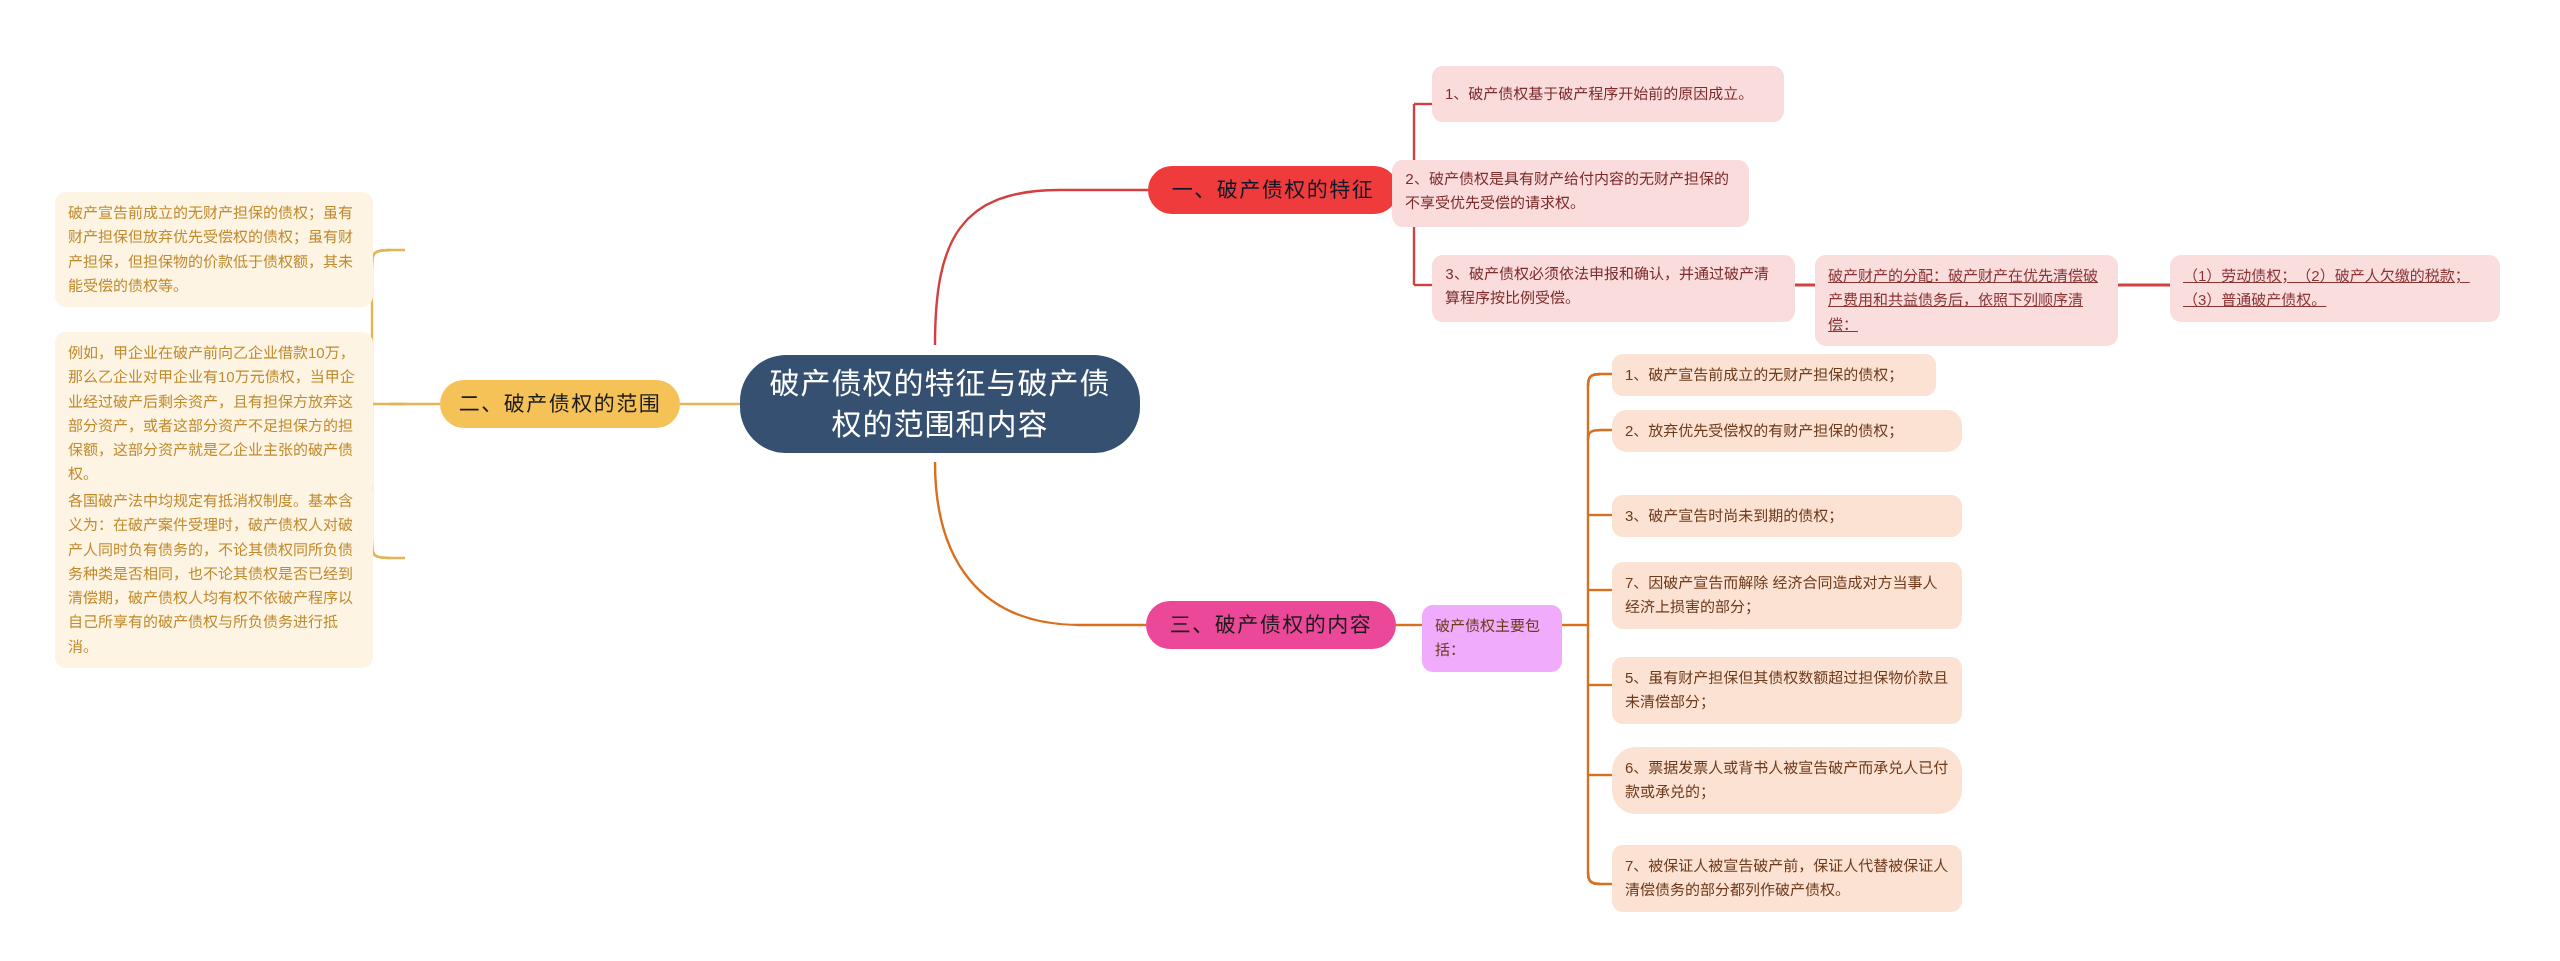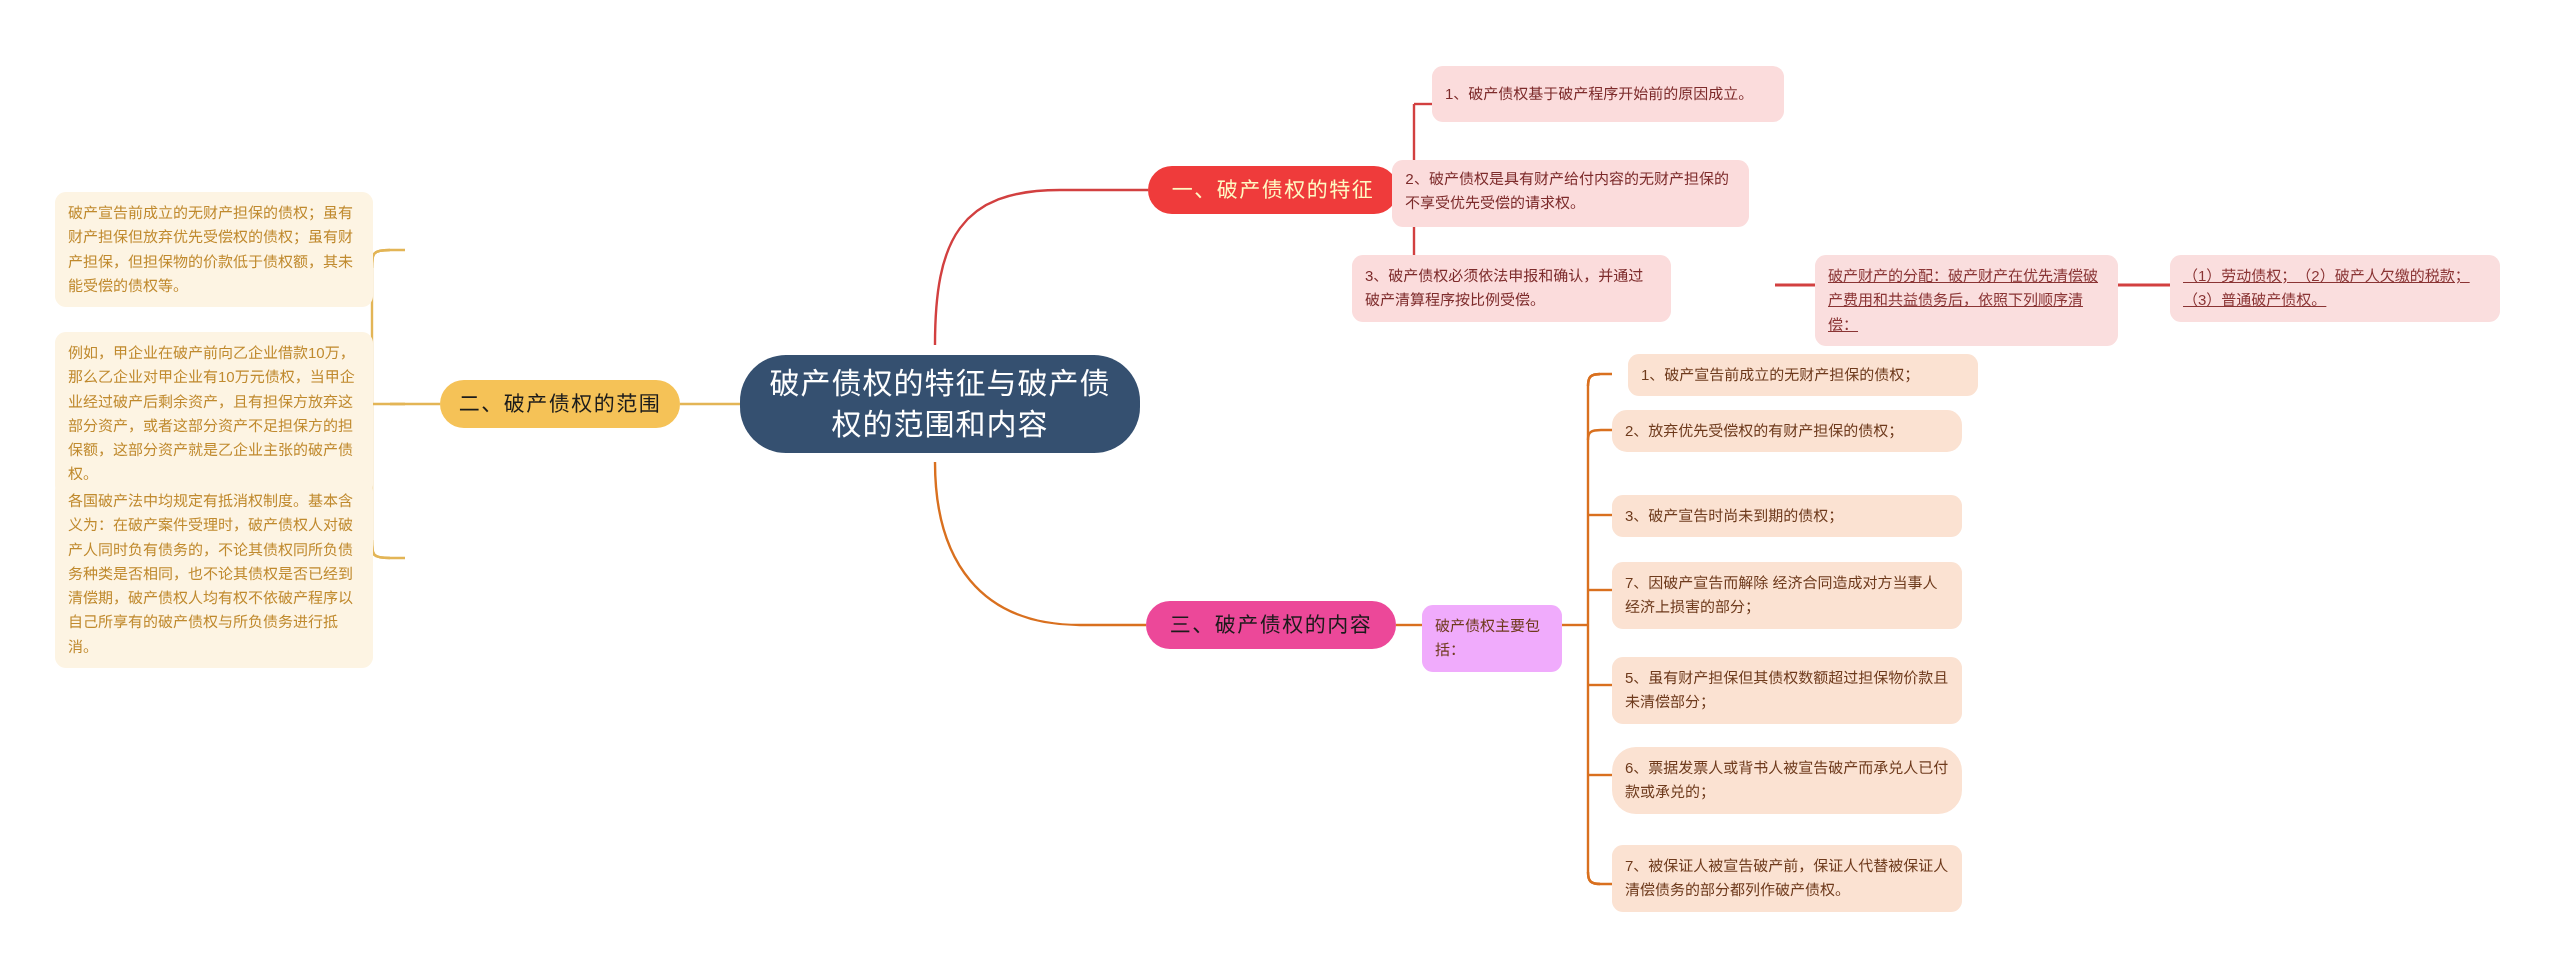--- a/index.html
+++ b/index.html
@@ -47,21 +47,21 @@
 
   
   .pill{
     border-radius:28px;
     justify-content:center;
     text-align:center;
     font-size:21px;
     letter-spacing:1.5px;
     padding:7px 18px;
   }
-  .pill-red{    background:#ef3b3b; color:#fef9c3; }
+  .pill-red{    background:#ef3b3b; color:#0f172a; }
   .pill-yellow{ background:#f5c257; color:#1b1b1b; }
   .pill-orange{ background:#ec4899; color:#1b1b1b; }
 
   
   .card{
     border-radius:11px;
     font-size:15px;
     padding:9px 13px;
     line-height:1.62;
   }
@@ -127,21 +127,21 @@
   </div>
 
   <div class="node card card-pink" style="left:1432px; top:66px; width:352px; min-height:56px;">
     <span>1、破产债权基于破产程序开始前的原因成立。</span>
   </div>
 
   <div class="node card card-pink" style="left:1392px; top:160px; width:357px; min-height:58px;font-family:Liberation Mono, monospace;">
     <span>2、破产债权是具有财产给付内容的无财产担保的不享受优先受偿的请求权。</span>
   </div>
 
-  <div class="node card card-pink" style="left:1352px; top:255px; width:319px; min-height:58px;">
+  <div class="node card card-pink" style="left:1432px; top:255px; width:363px; min-height:58px;font-family:Liberation Mono, monospace;">
     <span>3、破产债权必须依法申报和确认，并通过破产清算程序按比例受偿。</span>
   </div>
 
   <div class="node card card-pink-l" style="left:1815px; top:255px; width:303px; min-height:58px;">
     <span>破产财产的分配：破产财产在优先清偿破产费用和共益债务后，依照下列顺序清偿：</span>
   </div>
 
   <div class="node card card-pink-l" style="left:2170px; top:255px; width:330px; min-height:58px;">
     <span>（1）劳动债权；　（2）破产人欠缴的税款；（3）普通破产债权。</span>
   </div>
@@ -163,21 +163,21 @@
   </div>
 
   <div class="node pill pill-orange" style="left:1146px; top:601px; width:250px; height:48px;">
     <span>三、破产债权的内容</span>
   </div>
 
   <div class="node card card-peach-s" style="left:1422px; top:605px; width:140px; min-height:40px;">
     <span>破产债权主要包括：</span>
   </div>
 
-  <div class="node card card-peach" style="left:1612px; top:354px; width:350px; min-height:40px;margin-left:16px;">
+  <div class="node card card-peach" style="left:1612px; top:354px; width:324px; min-height:40px;">
     <span>1、破产宣告前成立的无财产担保的债权；</span>
   </div>
 
   <div class="node card card-peach" style="left:1612px; top:410px; width:350px; min-height:40px;border-radius:15px;">
     <span>2、放弃优先受偿权的有财产担保的债权；</span>
   </div>
 
   <div class="node card card-peach" style="left:1612px; top:495px; width:350px; min-height:40px;">
     <span>3、破产宣告时尚未到期的债权；</span>
   </div>

